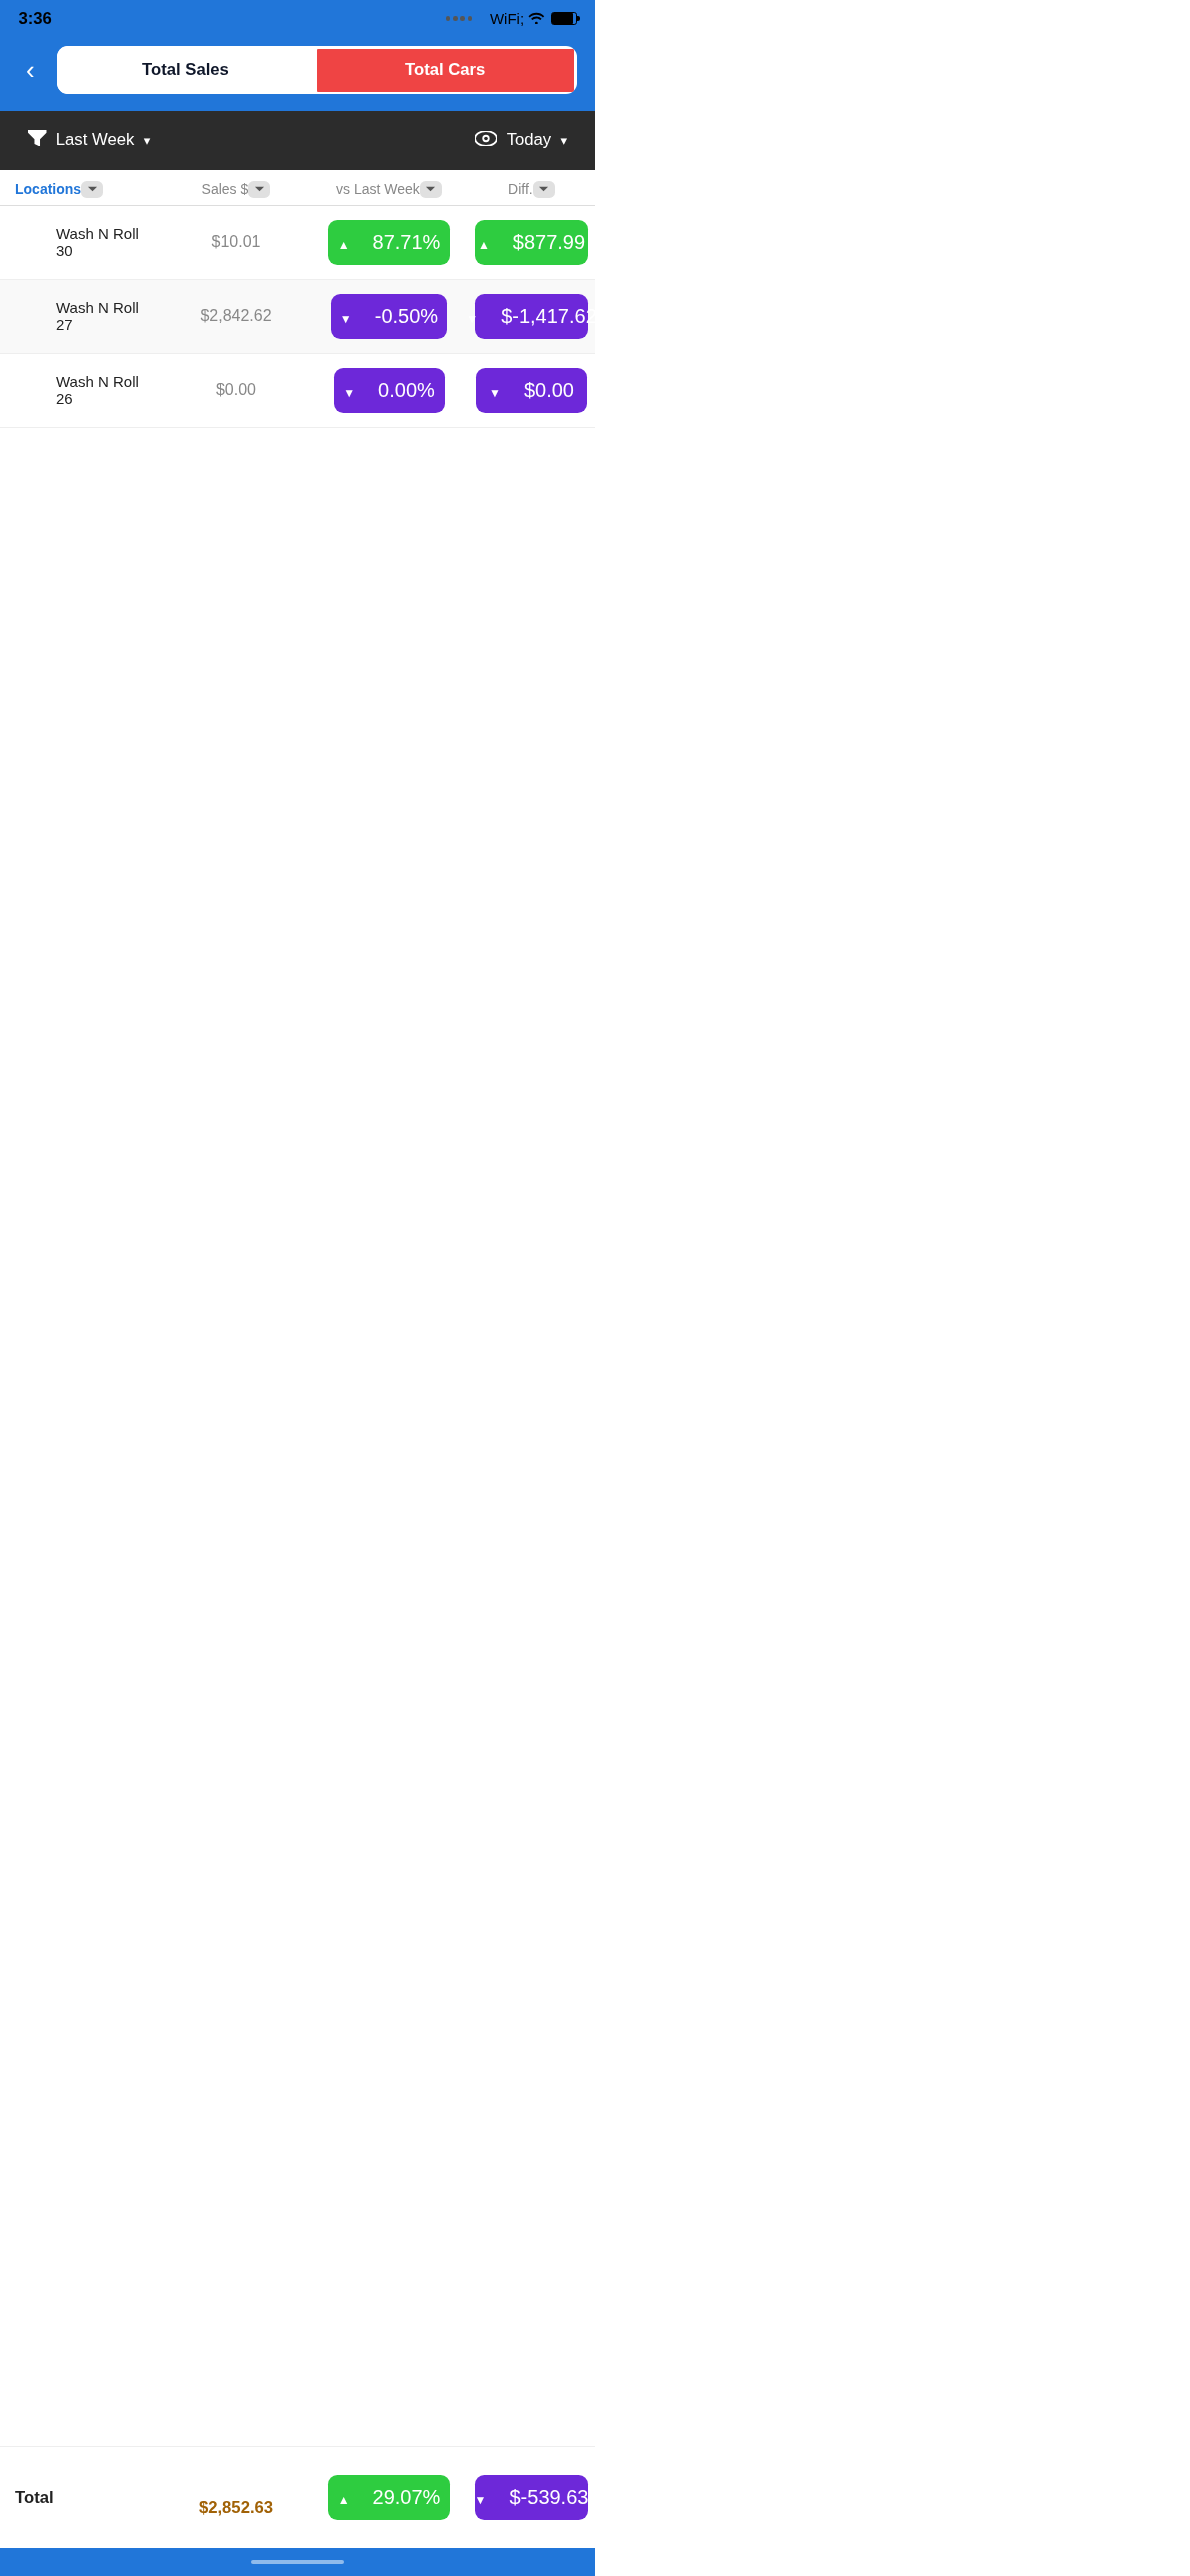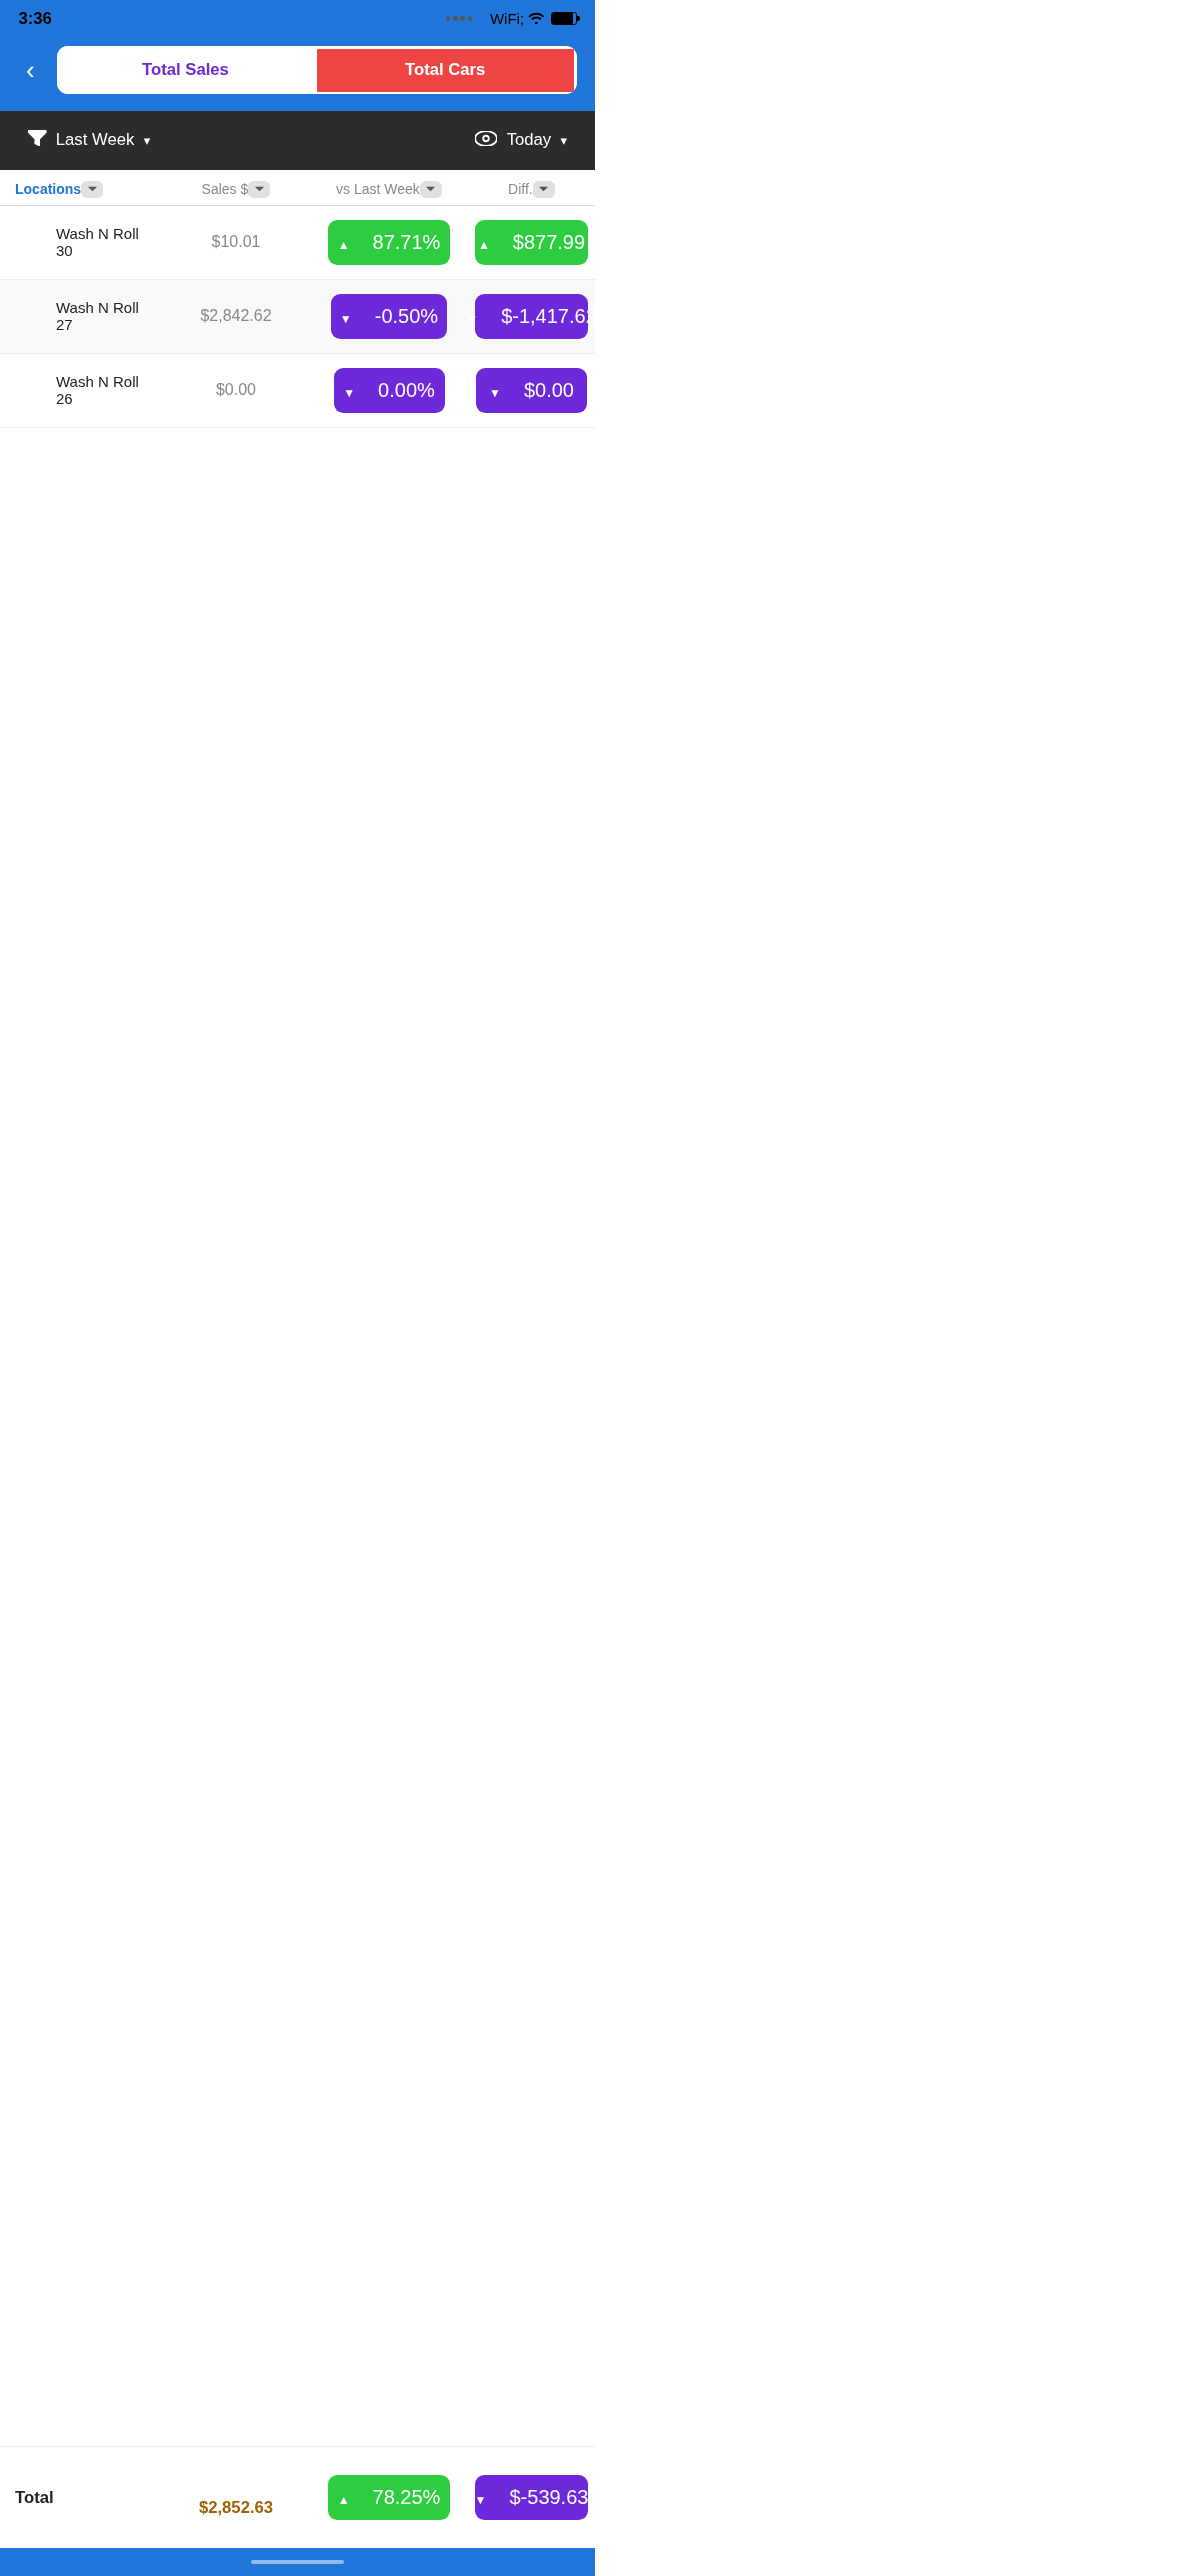--- a/index.html
+++ b/index.html
@@ -80,21 +80,21 @@
       display: flex;
       align-items: center;
       justify-content: center;
       font-size: 16.7px;
       font-weight: 600;
       cursor: pointer;
       border-radius: 9.3px;
     }
     .toggle-btn.inactive {
       background: #fff;
-      color: #6d28d9;
+      color: #0f172a;
     }
     .toggle-btn.active {
       background: #ef4444;
       color: #fff;
       margin: 2.8px;
       border-radius: 1px;
     }
 
     
     .filter-bar {
@@ -420,21 +420,21 @@
   </div>
 
 </div>
 
 <div class="footer-row">
   <div class="footer-total-label">Total</div>
   <div class="footer-total-money">$2,852.63</div>
   <div class="td-cell">
     <div class="badge green">
       <span class="badge-arrow-up"></span>
-      <span>78.25%</span>
+      <span>29.07%</span>
     </div>
   </div>
   <div class="td-cell">
     <div class="badge red">
       <span class="badge-arrow-down"></span>
       <span>$-539.63</span>
     </div>
   </div>
 </div>
 

